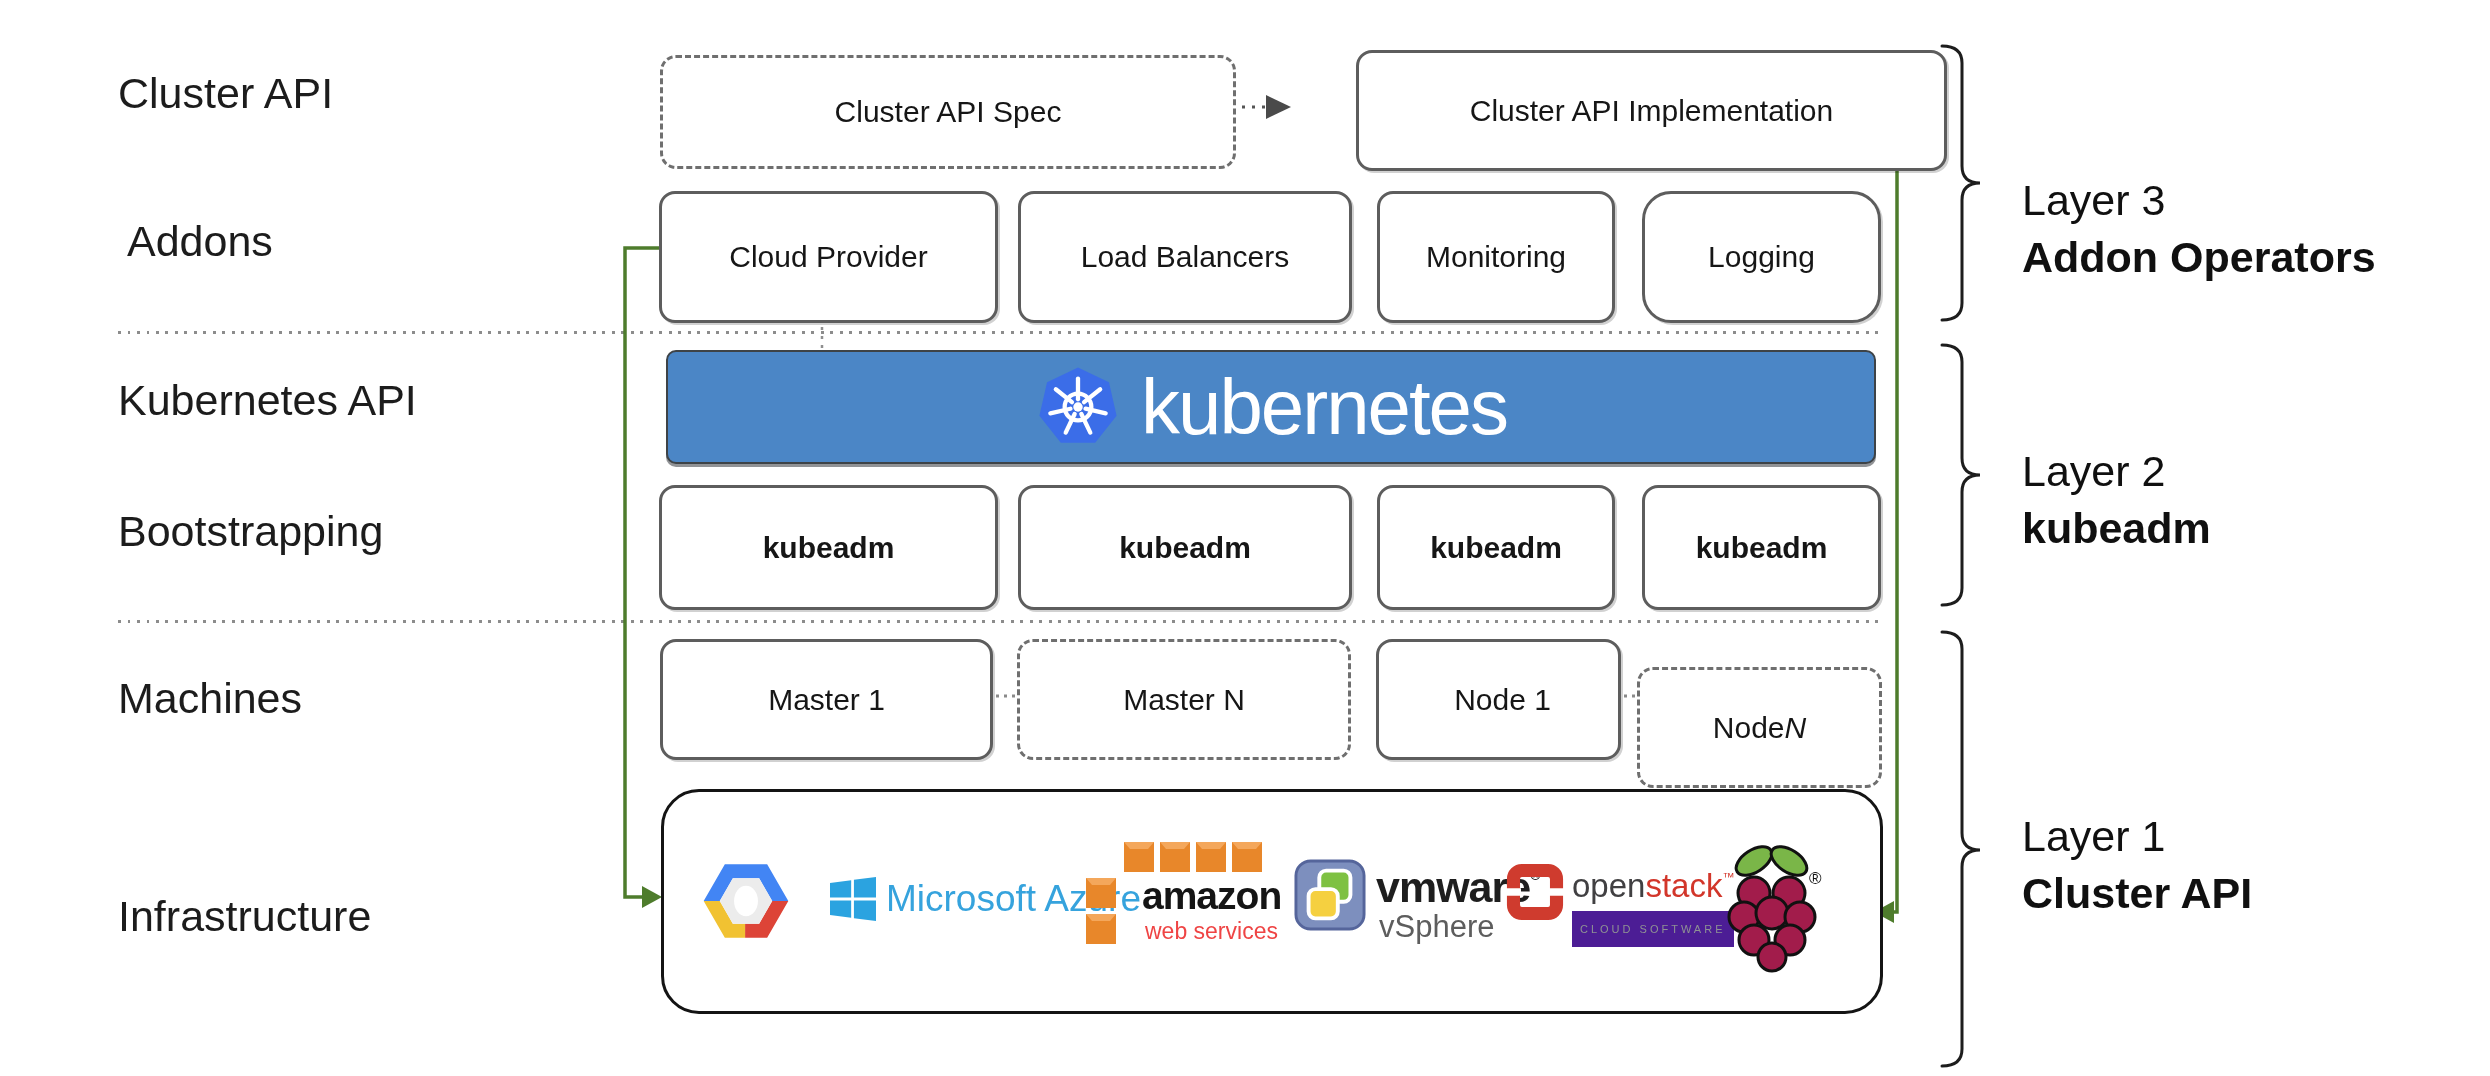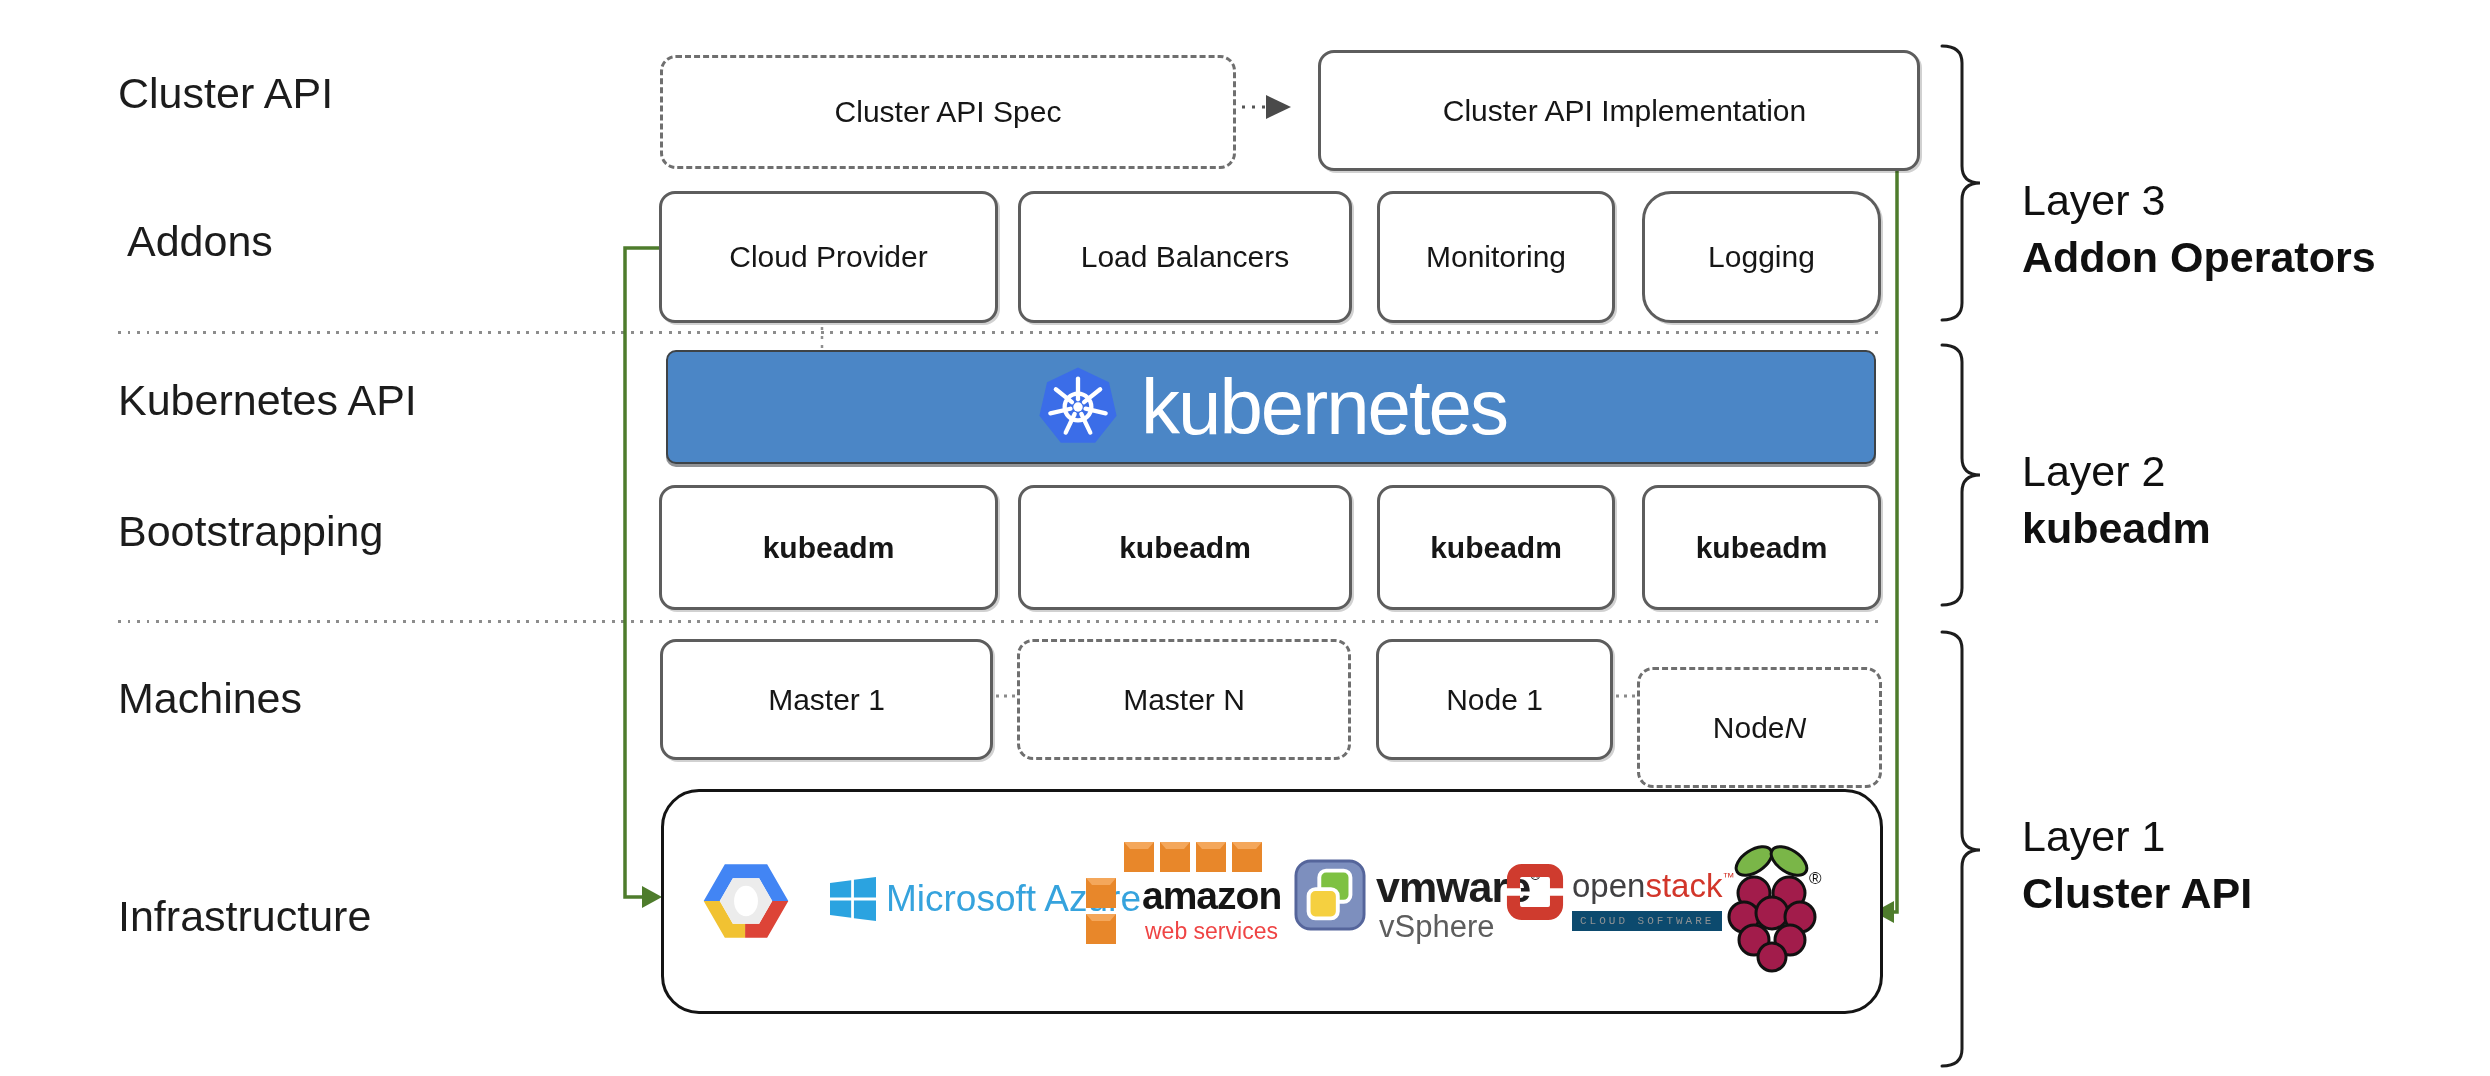--- a/index.html
+++ b/index.html
@@ -23,35 +23,35 @@
 
   
   .box{position:absolute;background:#fff;border:3px solid #5d5d5d;border-radius:16px;
        display:flex;align-items:center;justify-content:center;text-align:center;
        font-size:30px;color:#161616;box-shadow:2px 2px 0 rgba(0,0,0,.18);z-index:2;}
   .box.dashed{border-style:dashed;border-color:#6f6f6f;box-shadow:none;}
   .box.bold{font-weight:bold;}
 
   
   .bx-spec{left:660px;top:55px;width:570px;height:108px;}
-  .bx-impl{left:1318px;top:50px;width:585px;height:115px;padding-left:11px;}
+  .bx-impl{left:1356px;top:50px;width:585px;height:115px;}
   
   .bx-cloud{left:659px;top:191px;width:333px;height:126px;}
   .bx-lb{left:1018px;top:191px;width:328px;height:126px;}
   .bx-mon{left:1377px;top:191px;width:232px;height:126px;}
   .bx-log{left:1642px;top:191px;width:233px;height:126px;border-radius:29px;}
   
   .bx-ka1{left:659px;top:485px;width:333px;height:119px;}
   .bx-ka2{left:1018px;top:485px;width:328px;height:119px;}
   .bx-ka3{left:1377px;top:485px;width:232px;height:119px;}
   .bx-ka4{left:1642px;top:485px;width:233px;height:119px;}
   
   .bx-m1{left:660px;top:639px;width:327px;height:115px;}
   .bx-mn{left:1017px;top:639px;width:328px;height:115px;}
-  .bx-n1{left:1376px;top:639px;width:231px;height:115px;}
+  .bx-n1{left:1376px;top:639px;width:231px;height:115px;padding-left:8px;}
   .bx-nn{left:1637px;top:667px;width:239px;height:115px;}
   .bx-nn i{font-style:italic;}
 
   
   .k8s-banner{position:absolute;left:666px;top:350px;width:1206px;height:110px;
       background:#4b86c6;border:2px solid #3e4347;border-radius:10px;
       display:flex;align-items:center;justify-content:center;gap:20px;
       box-shadow:0 3px 0 rgba(35,40,45,.5);z-index:2;}
   .k8s-word{font-size:78px;font-weight:normal;color:#fff;letter-spacing:-2px;}
 
@@ -68,21 +68,21 @@
   .lg-vmware{left:630px;top:67px;width:240px;height:90px;}
   .vm-title{position:absolute;left:82px;top:4px;font-size:43px;font-weight:bold;color:#1e1e1e;letter-spacing:-1px;}
   .vm-reg{font-size:14px;vertical-align:22px;}
   .vm-sub{position:absolute;left:85px;top:50px;font-size:31px;color:#5d5d5d;}
   .lg-openstack{left:842px;top:71px;width:220px;height:90px;}
   .os-text{position:absolute;left:66px;top:4px;font-size:33px;font-weight:500;white-space:nowrap;}
   .os-open{color:#414042;}
   .os-stack{color:#d2362a;}
   .os-tm{font-size:12px;color:#d2362a;vertical-align:16px;}
   .os-sub{position:absolute;left:66px;top:48px;font-size:11px;letter-spacing:3px;color:#8f9294;
-          background:#0c4a6e;padding:4px 8px;white-space:nowrap;font-family:Liberation Mono, monospace;}
+          background:#4c1d95;padding:12px 8px;white-space:nowrap;}
   .lg-rpi{left:1063px;top:45px;width:110px;height:145px;}
   .rpi-reg{position:absolute;left:82px;top:32px;font-size:17px;color:#111;}
 
   
   .layer-label{position:absolute;left:2022px;font-size:43px;line-height:1.32;color:#101010;white-space:nowrap;}
   .layer-label b{display:block;font-weight:bold;}
   .layer-3{top:172px;}
   .layer-2{top:434px;margin-top:9px;}
   .layer-1{top:808px;}
 

